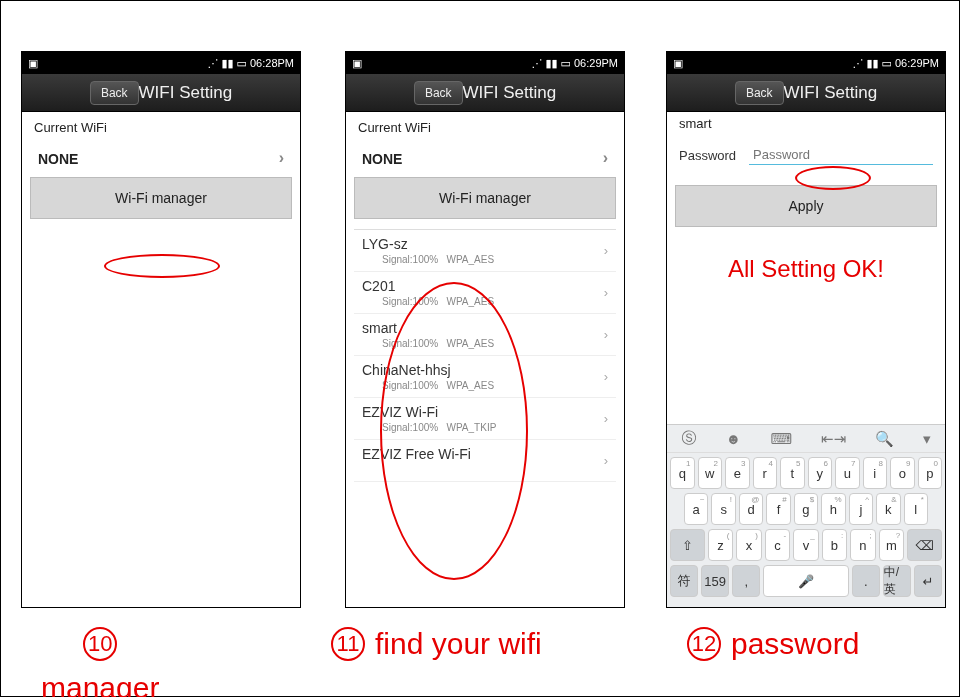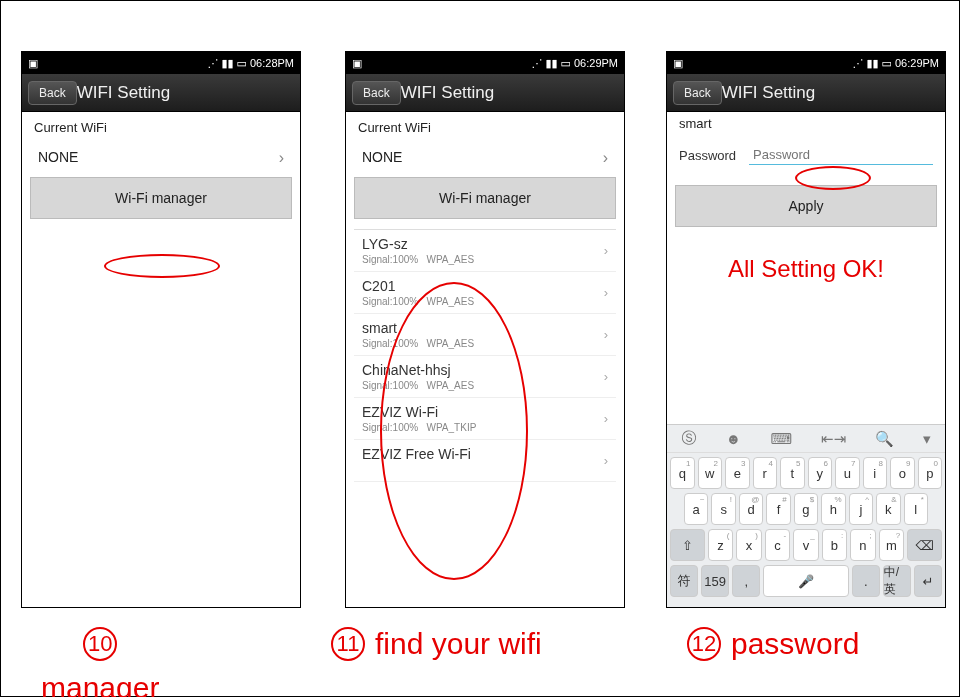--- a/index.html
+++ b/index.html
@@ -8,34 +8,34 @@
 
   .phone { position:absolute; width:280px; height:557px; background:#fff; border:1px solid #000; }
   .phone.p1 { left:20px; top:50px; }
   .phone.p2 { left:344px; top:50px; }
   .phone.p3 { left:665px; top:50px; }
 
   .statusbar { height:22px; background:#000; color:#fff; display:flex; align-items:center; justify-content:space-between; padding:0 6px; font-size:11px; }
   .sb-left { display:flex; gap:4px; align-items:center; }
   .sb-right { display:flex; gap:3px; align-items:center; }
 
-  .titlebar { height:38px; background:linear-gradient(#3a3a3a,#1d1d1d); display:flex; align-items:center; color:#fff; padding:0 6px; border-bottom:1px solid #000;}
+  .titlebar { height:38px; background:linear-gradient(#3a3a3a,#1d1d1d); display:flex; align-items:center; color:#fff; padding:0 6px; border-bottom:1px solid #000;justify-content:center;}
   .backbtn { background:linear-gradient(#555,#333); border:1px solid #666; color:#eee; font-size:12px; padding:4px 10px; border-radius:4px; cursor:pointer; position:relative; }
   .ttl { font-size:17px; color:#f0f0f0; }
 
   .content { padding:2px 8px; font-size:13px; color:#222; }
   .label { font-size:13px; margin:6px 0 4px 4px; }
-  .currentrow { display:flex; align-items:flex-start; justify-content:space-between; padding:10px 8px; font-size:14px; }
+  .currentrow { display:flex; align-items:flex-end; justify-content:space-between; padding:10px 8px; font-size:14px;font-weight:bold; }
   .bigbtn { background:#d7d7d7; border:1px solid #bbb; height:42px; display:flex; align-items:center; justify-content:center; font-size:14px; cursor:pointer; }
   .chev { color:#888; font-size:16px; }
 
   .wifilist { margin:10px 0 0 0; border-top:1px solid #ddd; }
   .wifiitem { border-bottom:1px solid #eee; padding:6px 8px; display:flex; align-items:center; justify-content:space-between; cursor:pointer;gap:32px; }
   .wifiitem .nm { font-size:14px; color:#333; }
-  .wifiitem .meta { font-size:10px; color:#888; margin-top:2px; }
+  .wifiitem .meta { font-size:10px; color:#888; margin-top:2px;margin-left:20px; }
   .chev2 { color:#aaa; font-size:13px; }
 
   .formrow { display:flex; align-items:center; gap:10px; padding:6px 4px; margin-top:8px; }
   .formlabel { font-size:13px; color:#333; width:62px; }
   .pwdinput { flex:1; border:none; border-bottom:1px solid #5bd; outline:none; font-size:13px; padding:2px 4px; color:#888; }
 
   .circle { position:absolute; border:2px solid #e60000; border-radius:50%; pointer-events:none; }
 
   .okmsg { color:#e60000; font-size:24px; font-weight:500; text-align:center; margin:28px 0 0 0; }
 

